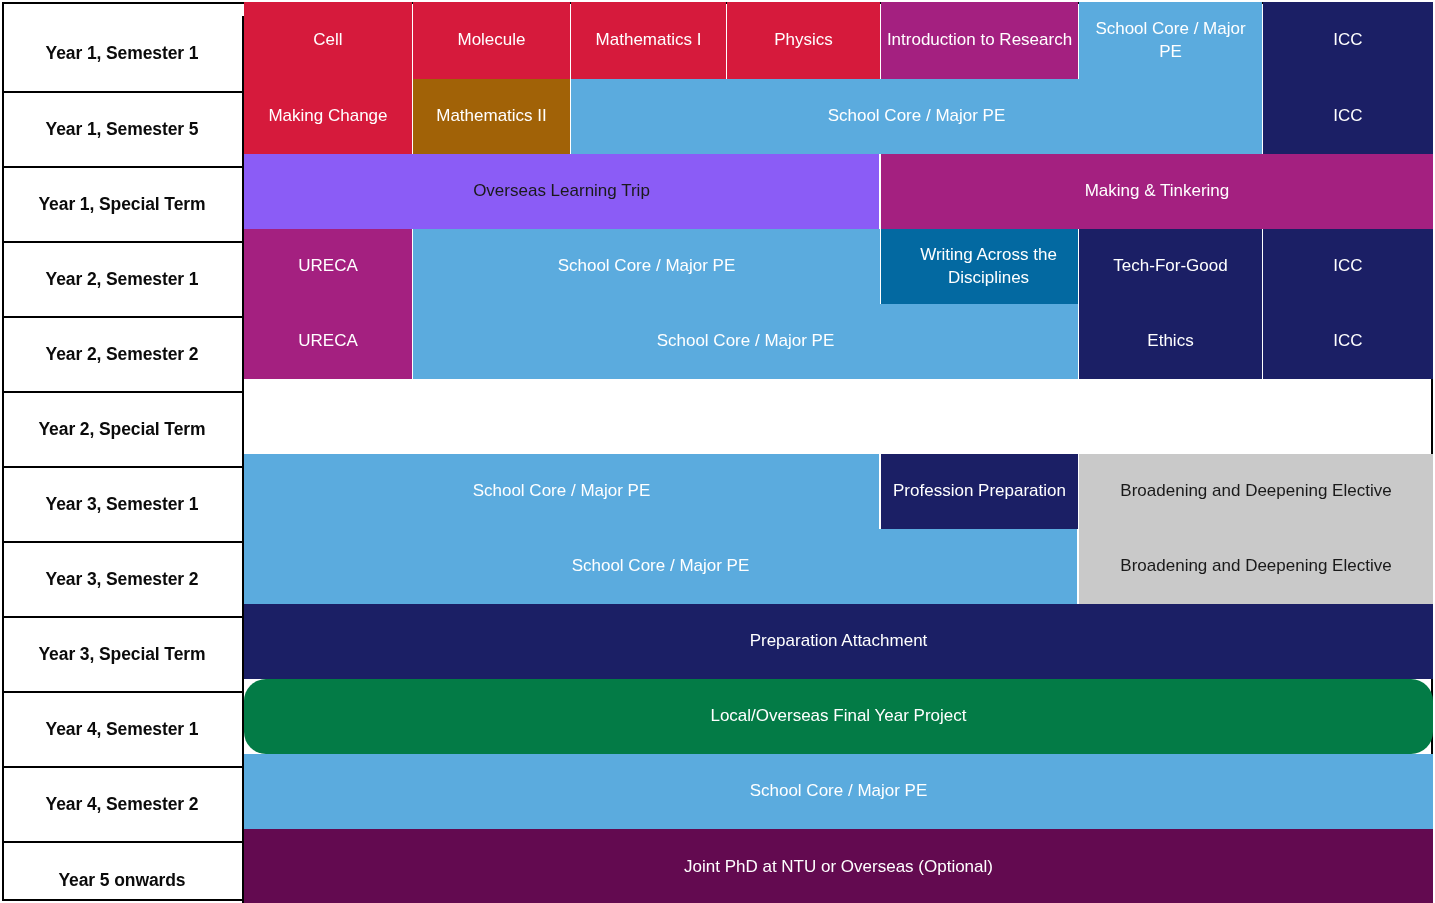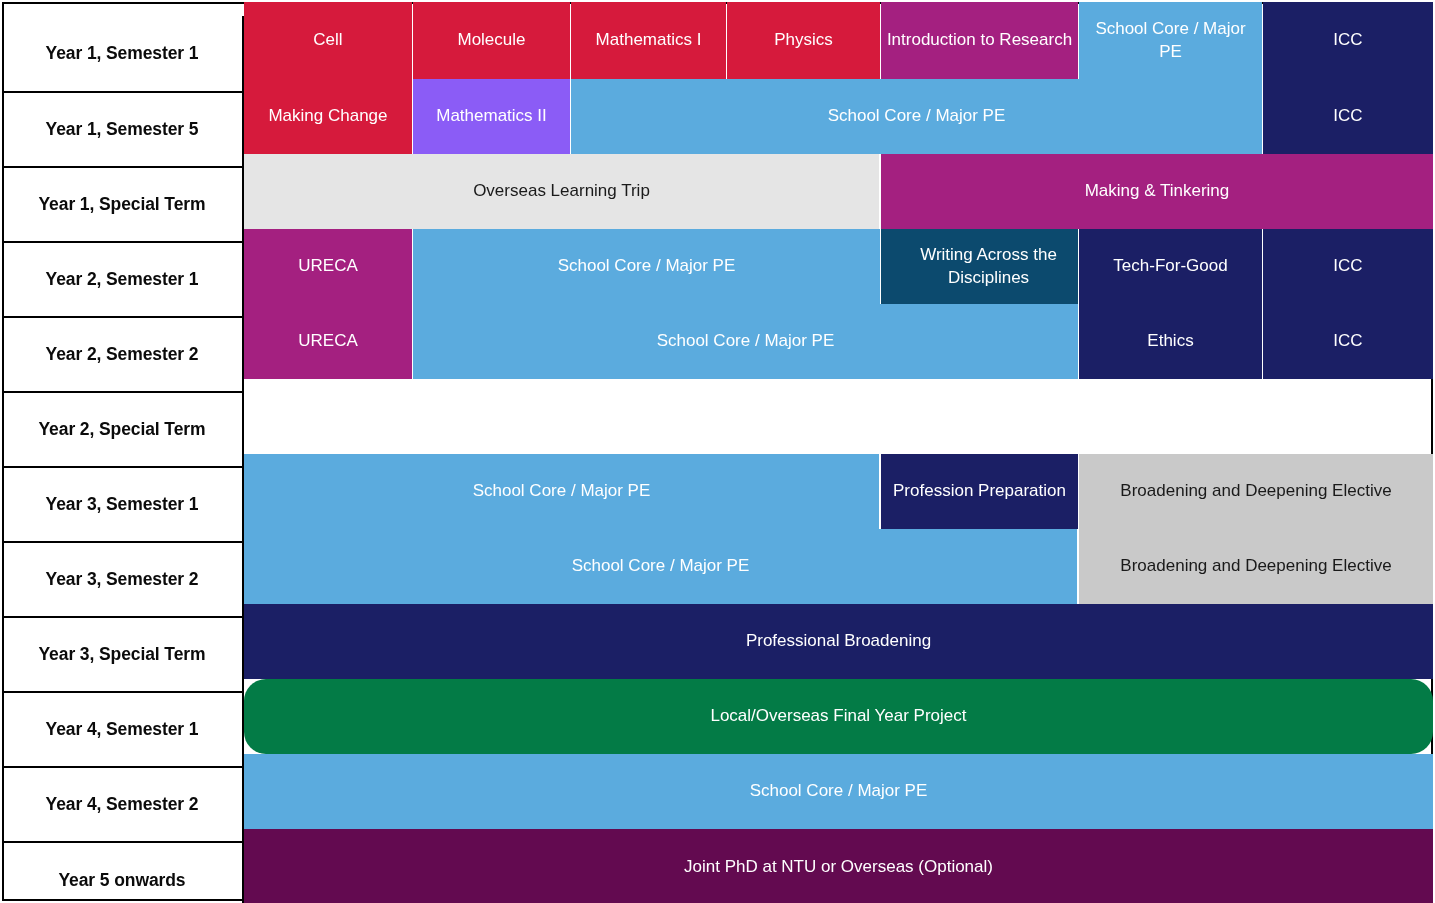--- a/index.html
+++ b/index.html
@@ -94,38 +94,38 @@
           <div class="cell light-text" style="left: 483px; width: 153px; background: rgb(214, 26, 60);">Physics</div>
           <div class="cell light-text" style="left: 637px; width: 197px; background: rgb(164, 32, 128);">Introduction to Research</div>
           <div class="cell light-text" style="left: 835px; width: 183px; background: rgb(91, 171, 222);">School Core / Major PE</div>
           <div class="cell light-text" style="left: 1019px; width: 170px; background: rgb(27, 31, 101);">ICC</div>
         </div>
       </div>
       <div class="row" style="top: 79px; height: 75px;">
         <div class="row-label">Year 1, Semester 5</div>
         <div class="cells">
           <div class="cell light-text" style="left: 0px; width: 168px; background: rgb(214, 26, 60);">Making Change</div>
-          <div class="cell light-text" style="left: 169px; width: 157px; background: #8b5cf6;">Mathematics II</div>
+          <div class="cell light-text" style="left: 169px; width: 157px; background: #a16207;">Mathematics II</div>
           <div class="cell light-text" style="left: 327px; width: 691px; background: rgb(91, 171, 222);">School Core / Major PE</div>
           <div class="cell light-text" style="left: 1019px; width: 170px; background: rgb(27, 31, 101);">ICC</div>
         </div>
       </div>
       <div class="row" style="top: 154px; height: 75px;">
         <div class="row-label">Year 1, Special Term</div>
         <div class="cells">
-          <div class="cell dark-text" style="left: 0px; width: 635px; background: #e5e5e5;">Overseas Learning Trip</div>
+          <div class="cell dark-text" style="left: 0px; width: 635px; background: #8b5cf6;">Overseas Learning Trip</div>
           <div class="cell light-text" style="left: 637px; width: 552px; background: rgb(164, 32, 128);">Making &amp; Tinkering</div>
         </div>
       </div>
       <div class="row" style="top: 229px; height: 75px;">
         <div class="row-label">Year 2, Semester 1</div>
         <div class="cells">
           <div class="cell light-text" style="left: 0px; width: 168px; background: rgb(164, 32, 128);">URECA</div>
           <div class="cell light-text" style="left: 169px; width: 467px; background: rgb(91, 171, 222);">School Core / Major PE</div>
-          <div class="cell light-text" style="left: 637px; width: 197px; background: #0c4a6e; padding-left: 22px;">Writing Across the Disciplines</div>
+          <div class="cell light-text" style="left: 637px; width: 197px; background: #0369a1; padding-left: 22px;">Writing Across the Disciplines</div>
           <div class="cell light-text" style="left: 835px; width: 183px; background: rgb(27, 31, 101);">Tech-For-Good</div>
           <div class="cell light-text" style="left: 1019px; width: 170px; background: rgb(27, 31, 101);">ICC</div>
         </div>
       </div>
       <div class="row" style="top: 304px; height: 75px;">
         <div class="row-label">Year 2, Semester 2</div>
         <div class="cells">
           <div class="cell light-text" style="left: 0px; width: 168px; background: rgb(164, 32, 128);">URECA</div>
           <div class="cell light-text" style="left: 169px; width: 665px; background: rgb(91, 171, 222);">School Core / Major PE</div>
           <div class="cell light-text" style="left: 835px; width: 183px; background: rgb(27, 31, 101);">Ethics</div>
@@ -147,21 +147,21 @@
       <div class="row" style="top: 529px; height: 75px;">
         <div class="row-label">Year 3, Semester 2</div>
         <div class="cells">
           <div class="cell light-text" style="left: 0px; width: 833px; background: rgb(91, 171, 222);">School Core / Major PE</div>
           <div class="cell dark-text" style="left: 835px; width: 354px; background: rgb(201, 201, 201);">Broadening and Deepening Elective</div>
         </div>
       </div>
       <div class="row" style="top: 604px; height: 75px;">
         <div class="row-label">Year 3, Special Term</div>
         <div class="cells">
-          <div class="cell light-text" style="left: 0px; width: 1189px; background: rgb(27, 31, 101);">Professional Broadening</div>
+          <div class="cell light-text" style="left: 0px; width: 1189px; background: rgb(27, 31, 101);">Preparation Attachment</div>
         </div>
       </div>
       <div class="row" style="top: 679px; height: 75px;">
         <div class="row-label">Year 4, Semester 1</div>
         <div class="cells">
           <div class="cell light-text" style="left: 0px; width: 1189px; background: rgb(3, 123, 70); border-radius: 22px;">Local/Overseas Final Year Project</div>
         </div>
       </div>
       <div class="row" style="top: 754px; height: 75px;">
         <div class="row-label">Year 4, Semester 2</div>

